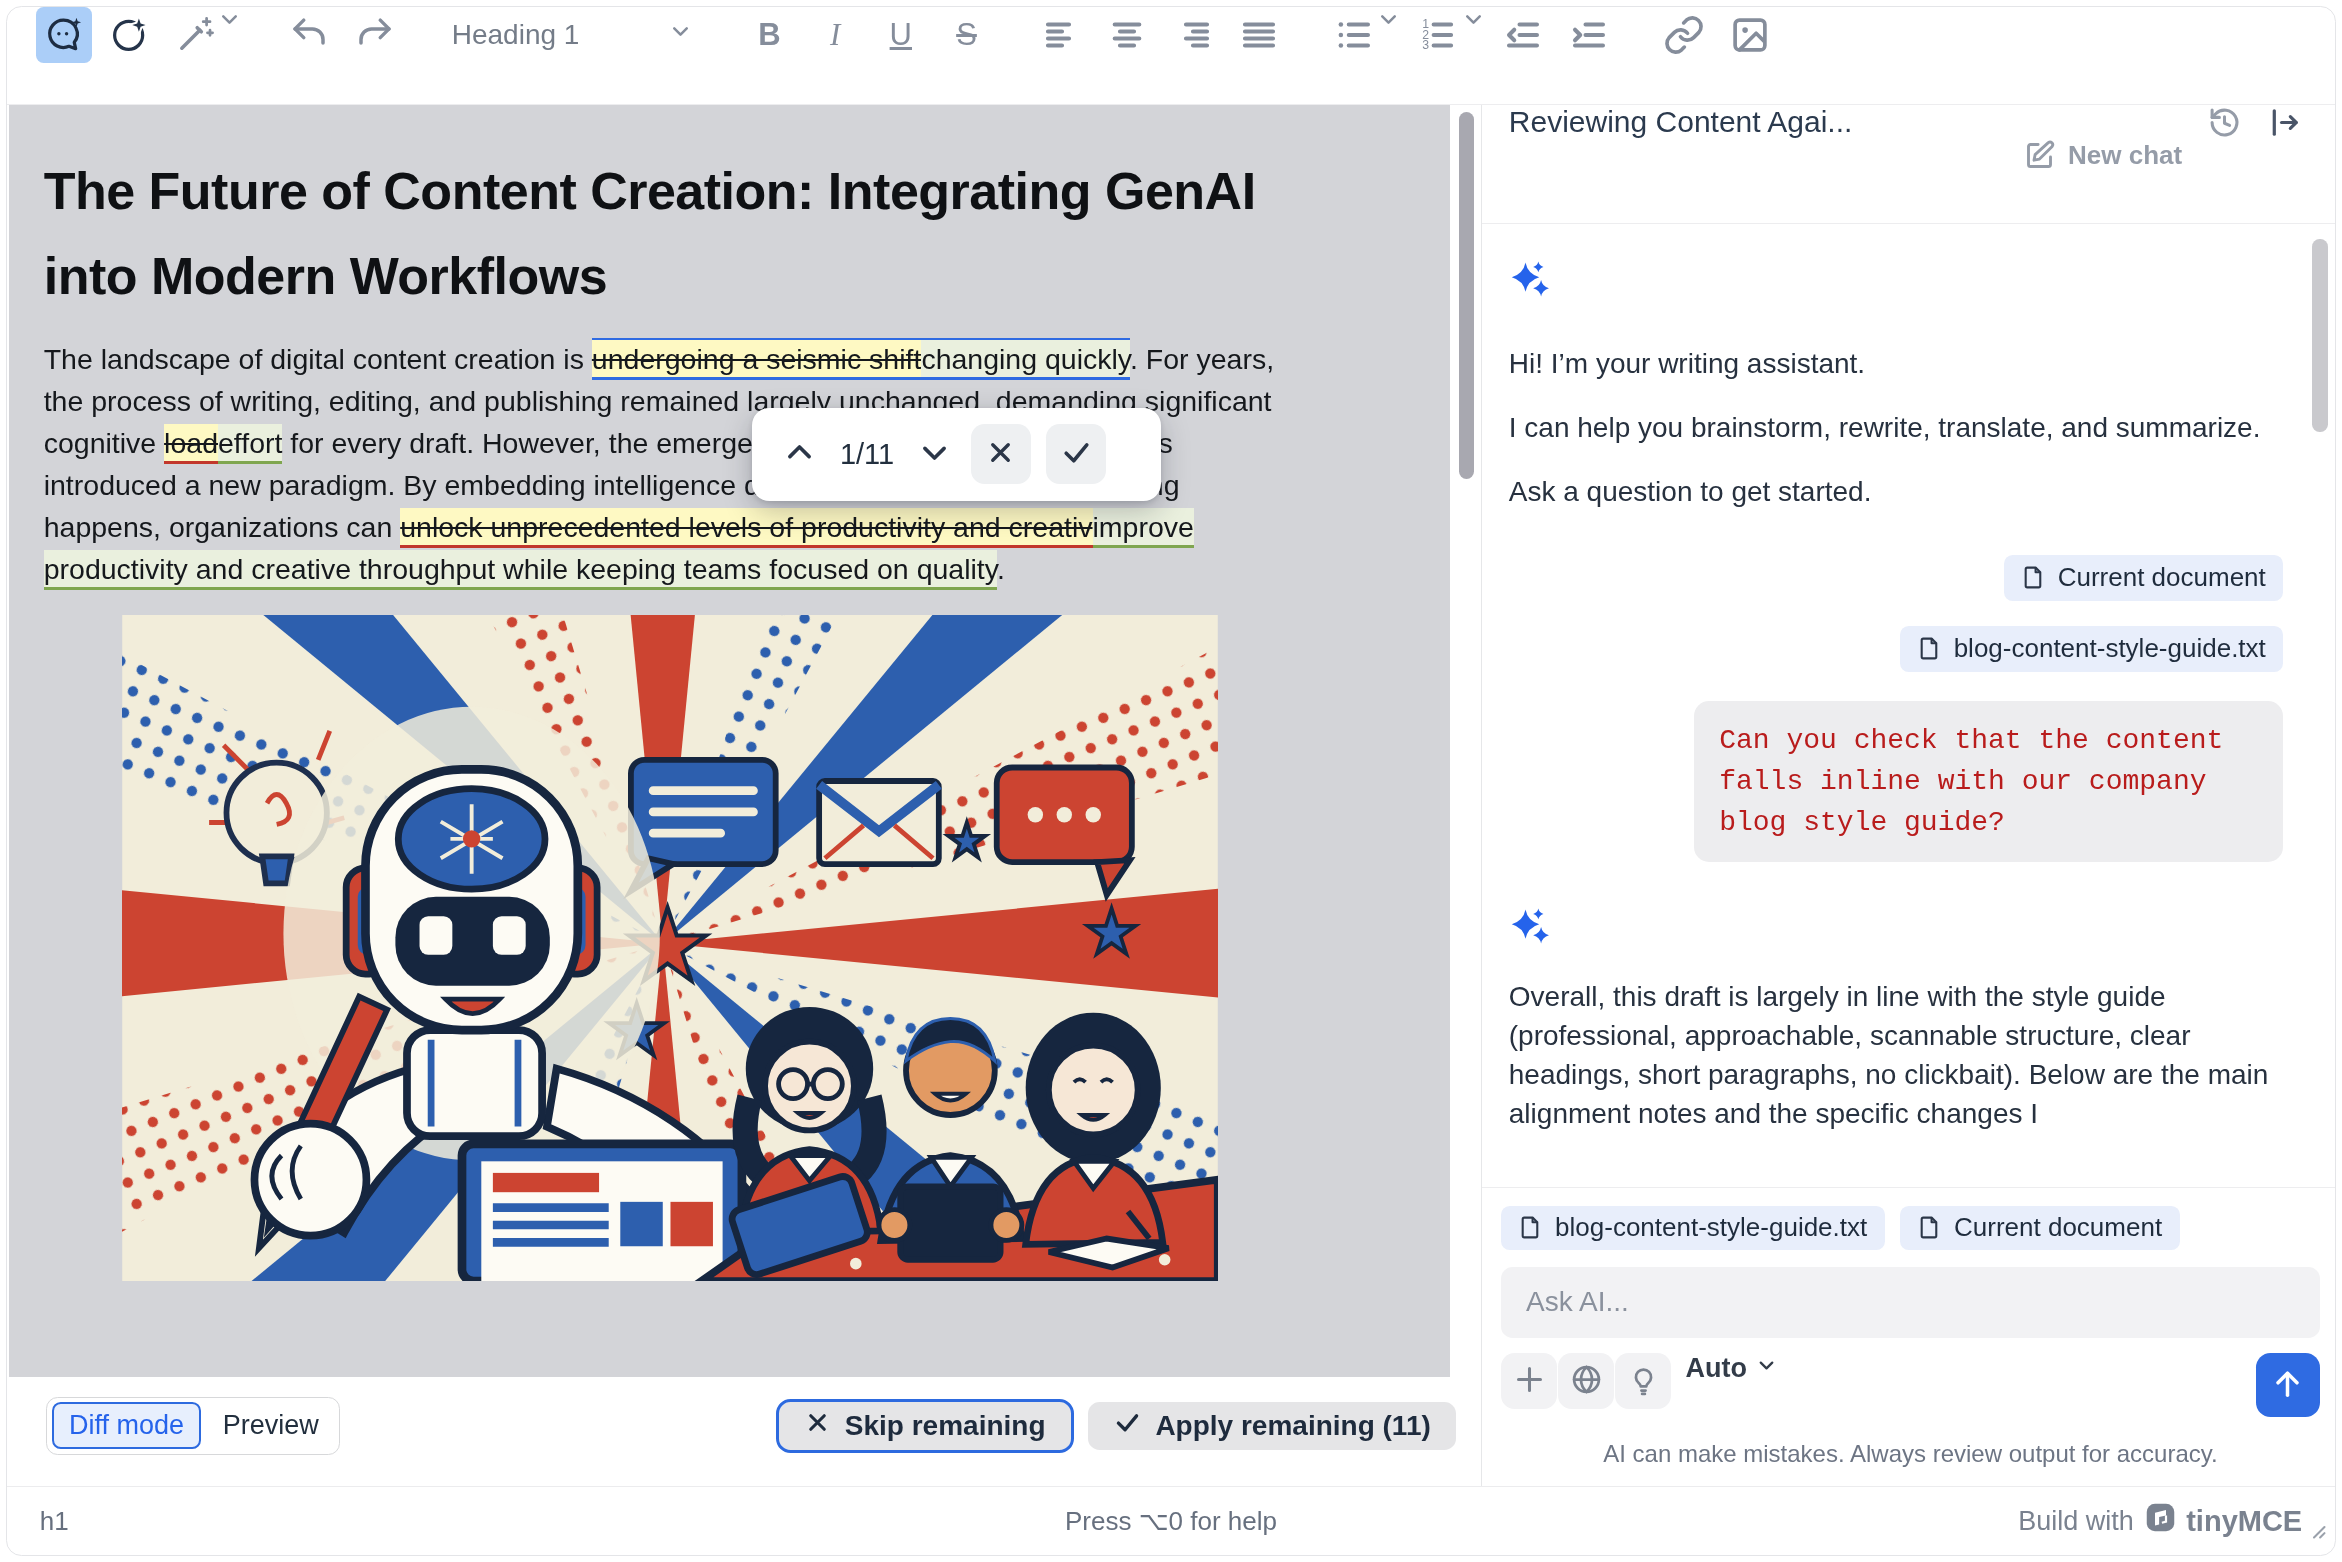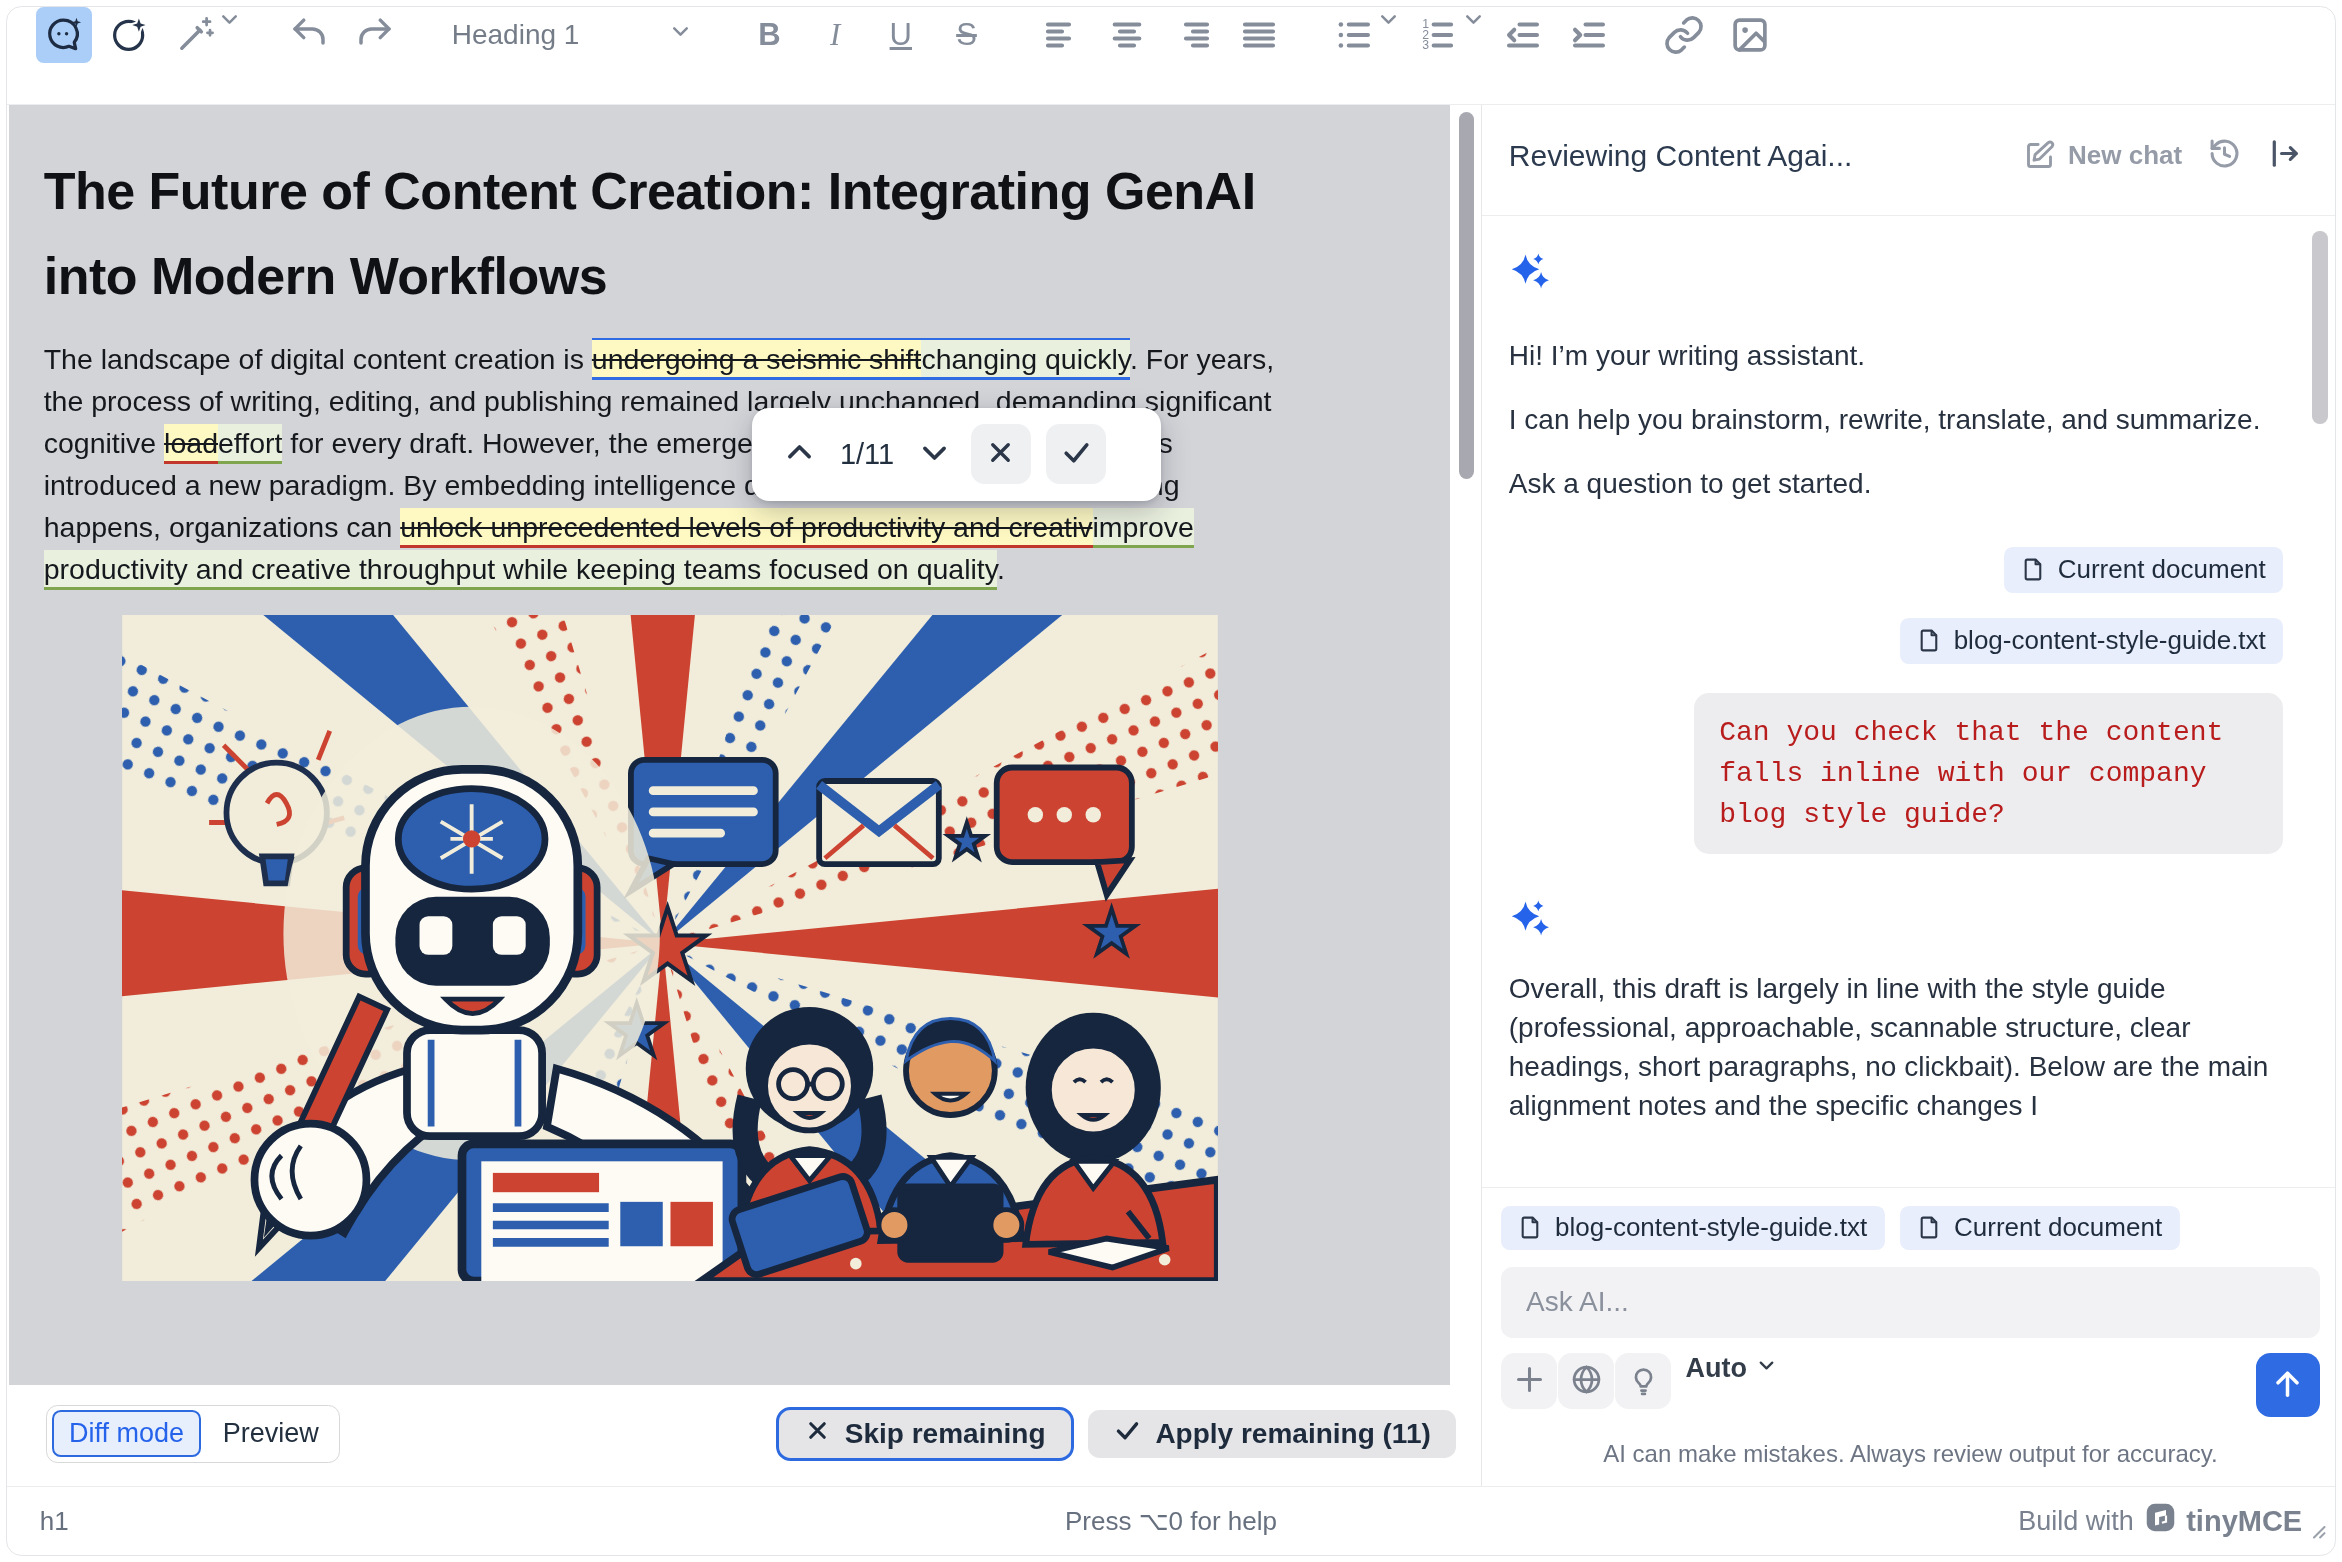--- a/index.html
+++ b/index.html
@@ -46,31 +46,31 @@
   
   .diff-widget{position:absolute;left:743px;top:303px;width:409px;height:93px;background:#fff;border-radius:17.4px;box-shadow:0 9.7px 29px rgba(20,25,40,.25),0 1.9px 5.8px rgba(20,25,40,.12);display:flex;align-items:center;padding:0 17.4px 0 27px;box-sizing:border-box;gap:15.4px;}
   .dw-nav{width:42px;height:42px;display:flex;align-items:center;justify-content:center;color:#2b3648;}
   .dw-count{font-size:29px;color:#222f3e;min-width:62px;text-align:center;}
   .dw-btn{width:60px;height:60px;background:#eef0f2;border-radius:13.5px;display:flex;align-items:center;justify-content:center;color:#2b3648;}
 
   
   .e-scroll{position:absolute;right:6.8px;top:7.7px;width:15.4px;height:367px;background:#a8a8b0;border-radius:7.7px;}
 
   
-  .bottom-bar{position:absolute;left:0;right:0;bottom:4px;height:97px;background:#fff;display:flex;align-items:center;padding:0 25px 0 39px;box-sizing:border-box;}
+  .bottom-bar{position:absolute;left:0;right:0;bottom:12px;height:97px;background:#fff;display:flex;align-items:center;padding:0 25px 0 39px;box-sizing:border-box;}
   .seg{display:flex;align-items:center;gap:5.8px;border:1.9px solid #d7d8da;border-radius:11.6px;padding:4.8px;background:#fff;}
   .seg .on{background:#e7effd;border:2.9px solid #2d6adf;color:#2563eb;border-radius:8.7px;padding:5.8px 15.4px;font-size:27px;}
   .seg .off{color:#222f3e;padding:5.8px 15.4px;font-size:27px;}
   .bb-spacer{flex:1;}
   .bb-btn{height:48px;display:flex;align-items:center;gap:13.5px;background:#e5e5e7;border-radius:11.6px;padding:0 25px;font-size:28px;font-weight:bold;color:#1e2b3d;margin-left:17.4px;}
   .bb-btn.focused{outline:3.9px solid #2d6adf;}
 
   
   .sidebar{flex:1;display:flex;flex-direction:column;background:#fff;min-width:0;position:relative;}
-  .sb-header{height:102px;flex:0 0 auto;display:flex;align-items:center;padding:0 33px 8px 27px;border-bottom:1px solid #ededef;gap:25px;}
+  .sb-header{height:102px;flex:0 0 auto;display:flex;padding:0 33px 16px 27px;border-bottom:1px solid #ededef;gap:25px;}
   .sb-title{flex:1;font-size:30px;color:#2b3a4e;white-space:nowrap;overflow:hidden;}
   .newchat{display:flex;align-items:center;gap:11.6px;color:#959ca8;font-weight:bold;font-size:26px;}
   .sb-ic{color:#959ca8;display:flex;}
   .sb-ic.dark{color:#4a5568;}
 
   .chat{flex:1;min-height:0;overflow:hidden;position:relative;padding:33px 52px 0 27px;}
   .chat p{margin:25px 0 0;font-size:28px;line-height:39px;color:#27313f;}
   .chat p.first{margin-top:39px;}
   .sparkles{width:44px;height:44px;}
   .sparkles.second{margin-top:42px;}

